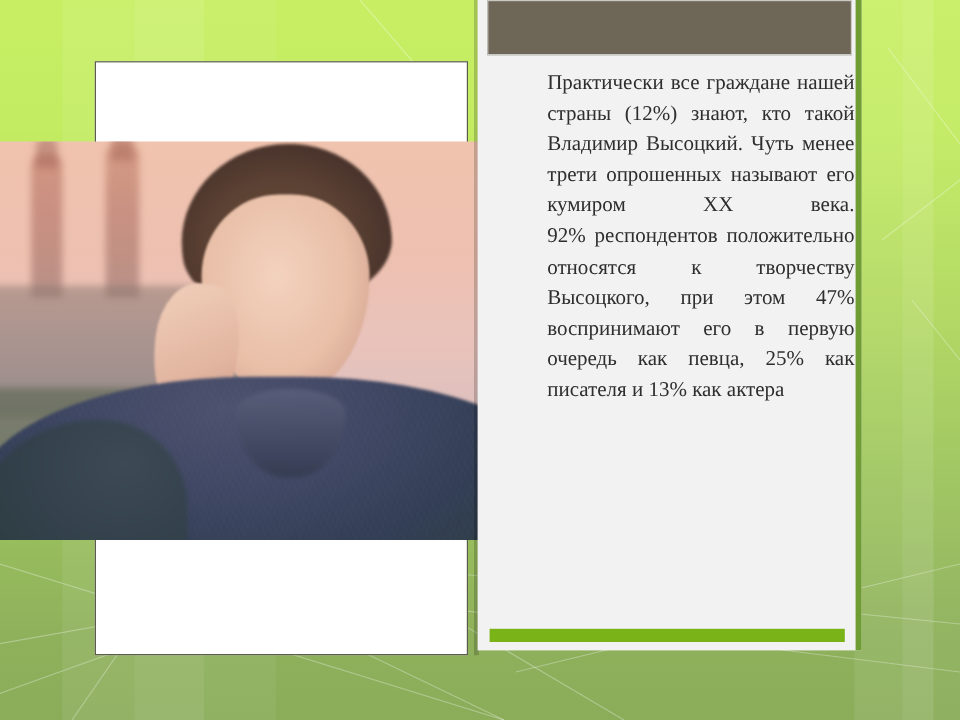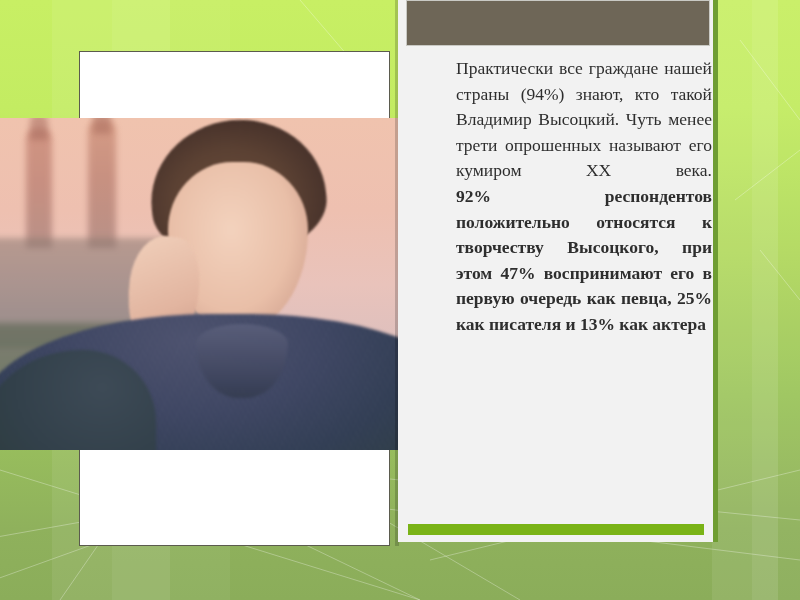--- a/index.html
+++ b/index.html
@@ -204,21 +204,21 @@
     top: 60px;
     width: 256px;
     color: #2e2e2e;
     font-family: "Liberation Serif", serif;
     font-size: 17.5px;
     line-height: 25.6px;
     text-align: justify;
     text-justify: inter-word;
   }
   #body-text p { margin: 0; }
-  #body-text p + p { margin-top: 0px; font-weight: bold; }
+  #body-text p + p { margin-top: 0px; }
   
   .just-all { text-align-last: justify; }
 
   #accent-bar {
     position: absolute;
     left: 10px;
     bottom: 7px;
     width: 296px;
     height: 11px;
     background: #7ab317;
@@ -287,20 +287,20 @@
     </div>
   </div>
 
   <div class="panel-shadow"></div>
 
   <div id="text-panel">
 
     <div id="title-bar"></div>
 
     <div id="body-text">
-      <p class="just-all">Практически все граждане нашей страны (94%) знают, кто такой Владимир Высоцкий. Чуть менее трети опрошенных называют его кумиром XX века.</p>
+      <p class="just-all">Практически все граждане нашей страны (12%) знают, кто такой Владимир Высоцкий. Чуть менее трети опрошенных называют его кумиром XX века.</p>
       <p>92% респондентов положительно относятся к творчеству Высоцкого, при этом 47% воспринимают его в первую очередь как певца, 25% как писателя и 13% как актера</p>
     </div>
 
     <div id="accent-bar"></div>
   </div>
 
 </div>
 
 </body></html>

